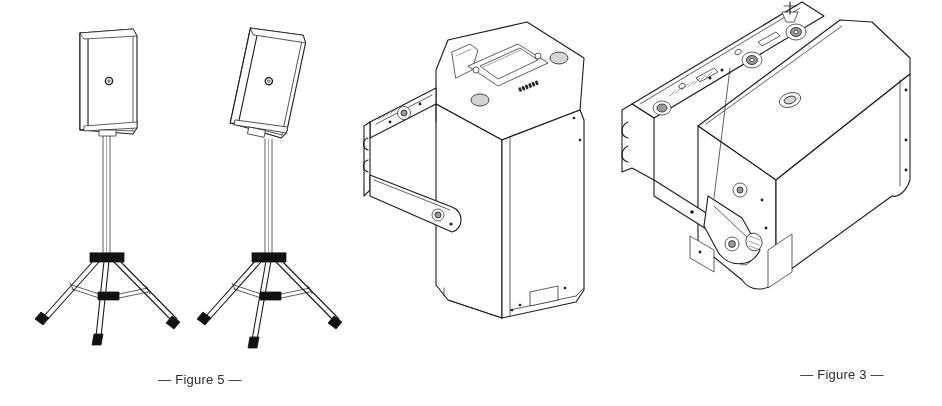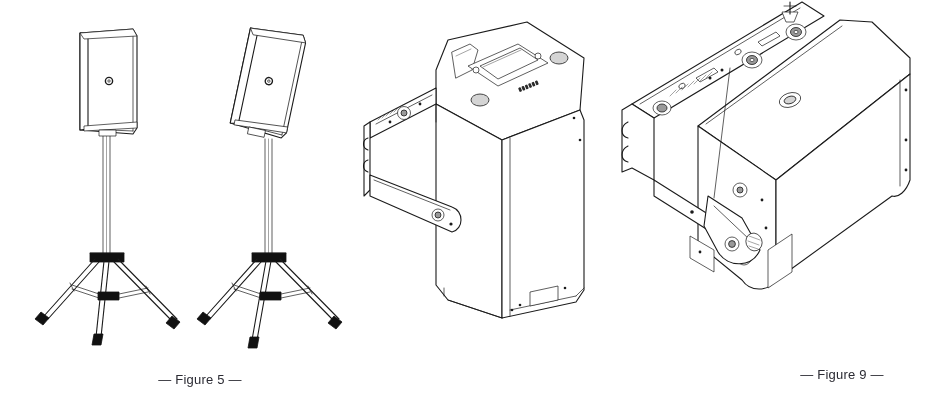--- a/index.html
+++ b/index.html
@@ -269,21 +269,21 @@
         <path class="ln-t" d="M22,180 L98,210"></path>
 
         <circle cx="86" cy="215" r="6" class="fw-t"></circle>
         <circle cx="86" cy="215" r="3" class="fgd"></circle>
         <circle cx="99" cy="224" r="1.6" fill="#1b1b1b"></circle>
 
         <path class="ln-t" d="M84,104 L84,122"></path>
       </g>
     </svg>
 
-    <div class="caption" id="caption-6">— Figure 9 —</div>
+    <div class="caption" id="caption-6">— Figure 3 —</div>
   </div>
 
   <div class="figure-block" id="figure-7">
     <svg class="fig-art" width="332" height="340" viewBox="0 0 332 340">
 
       <g>
 
         <path class="fw" d="M88,126 L230,20 L262,22 L300,58 L300,74 L166,180 Z"></path>
 
         <path class="ln-t" d="M96,124 L232,26"></path>

